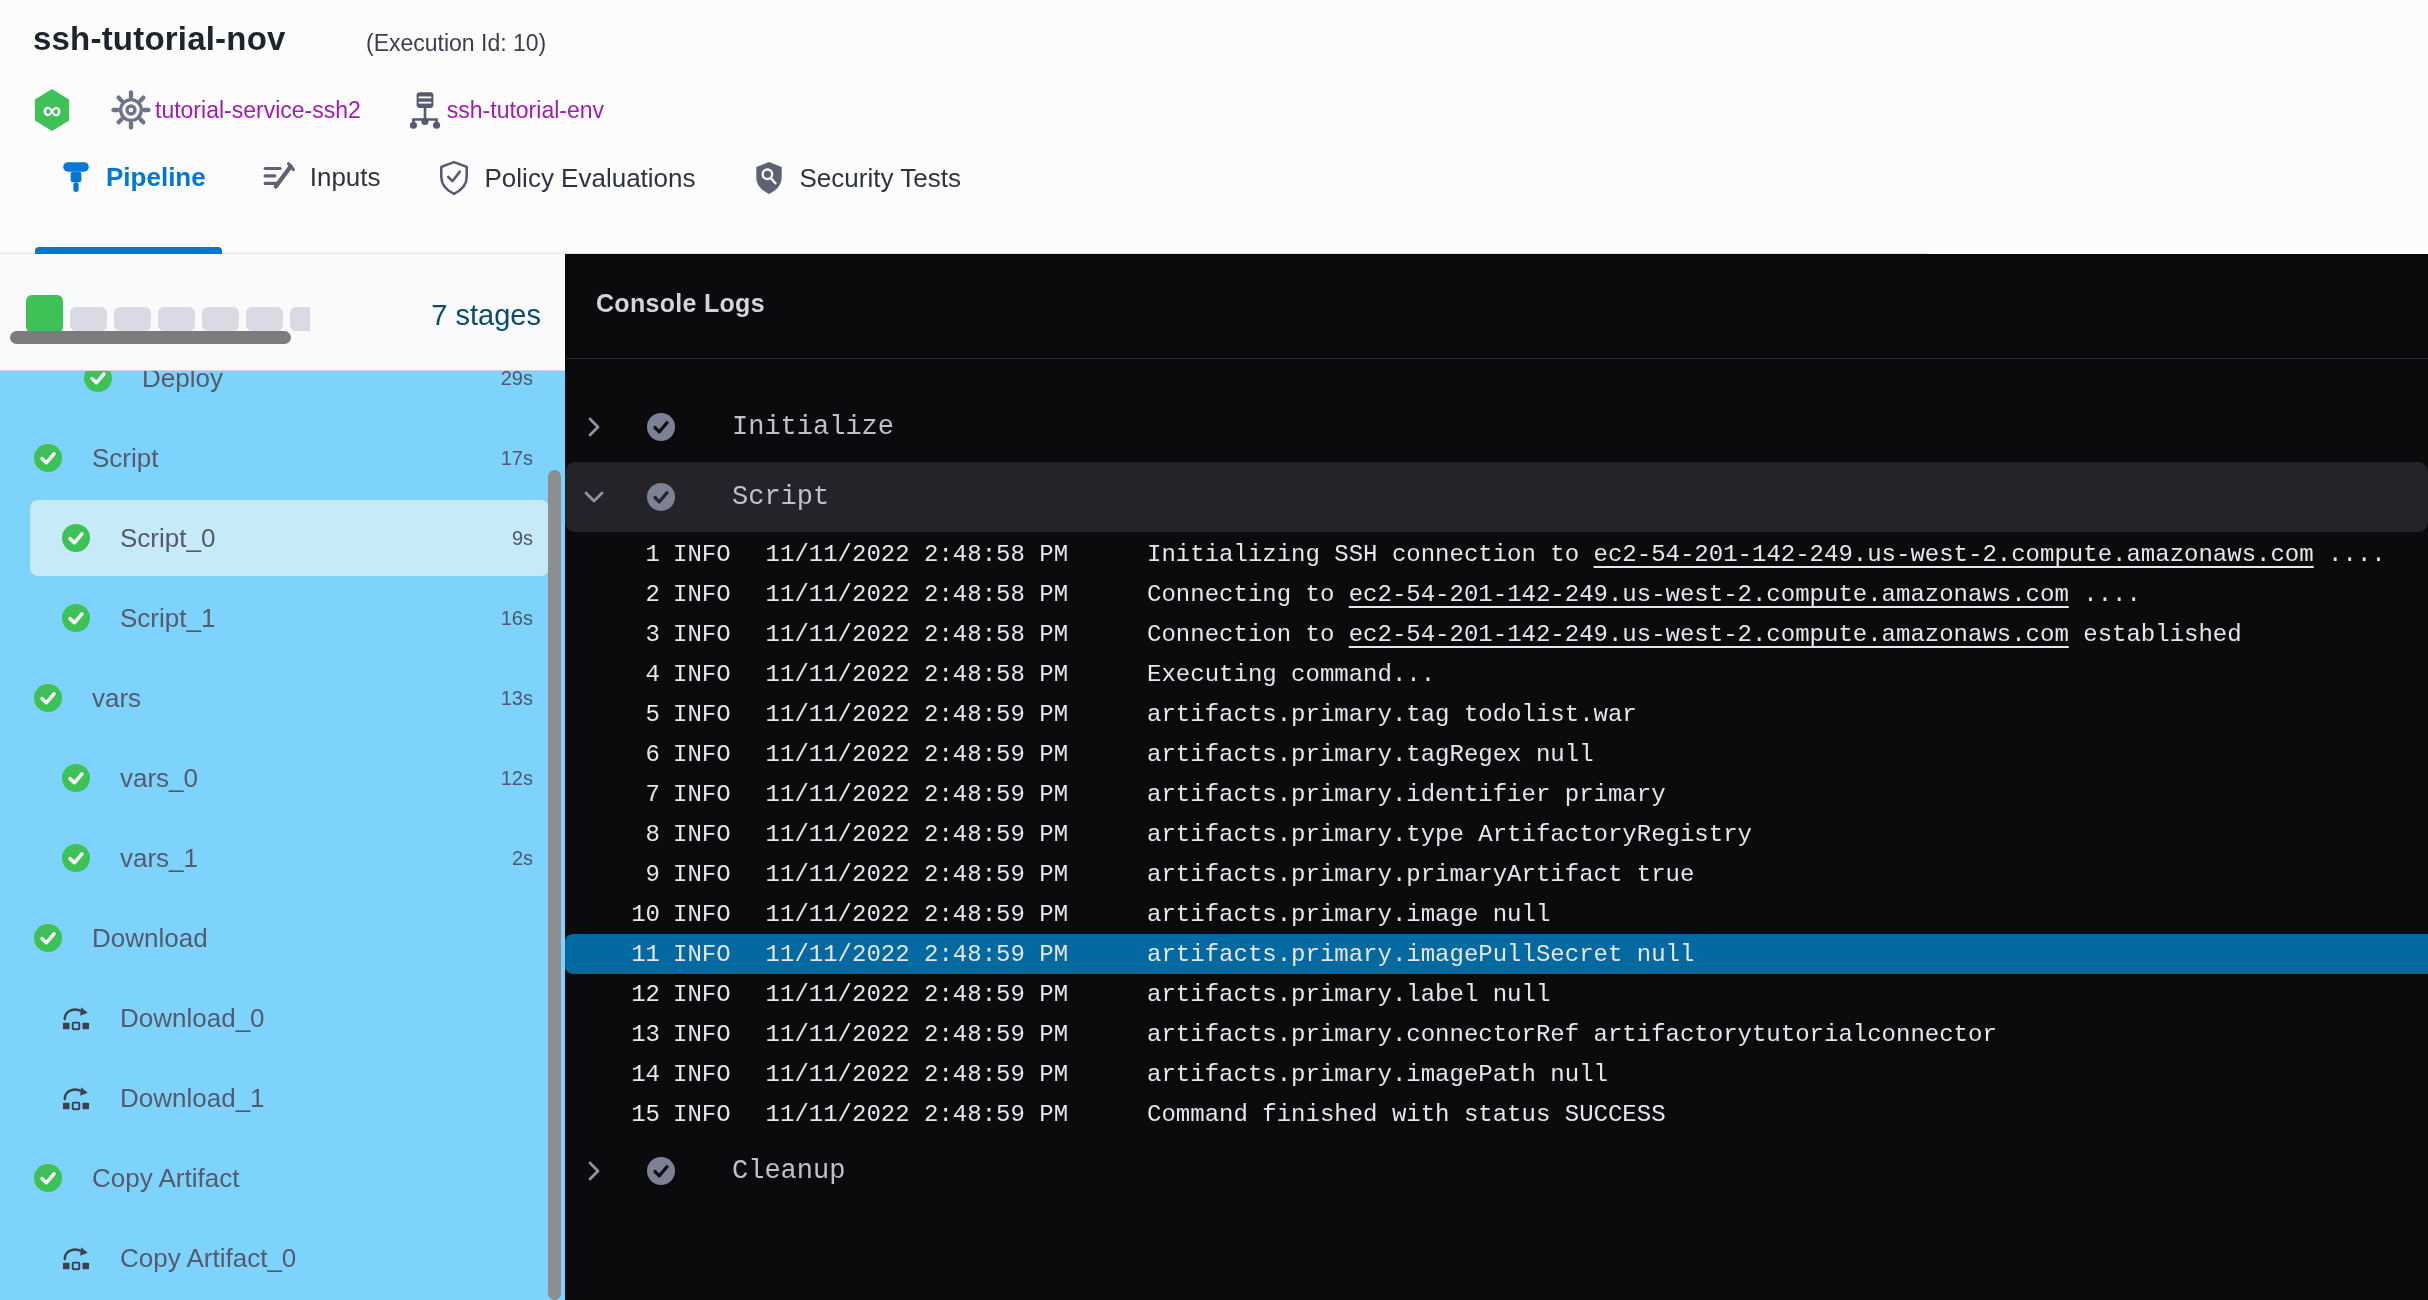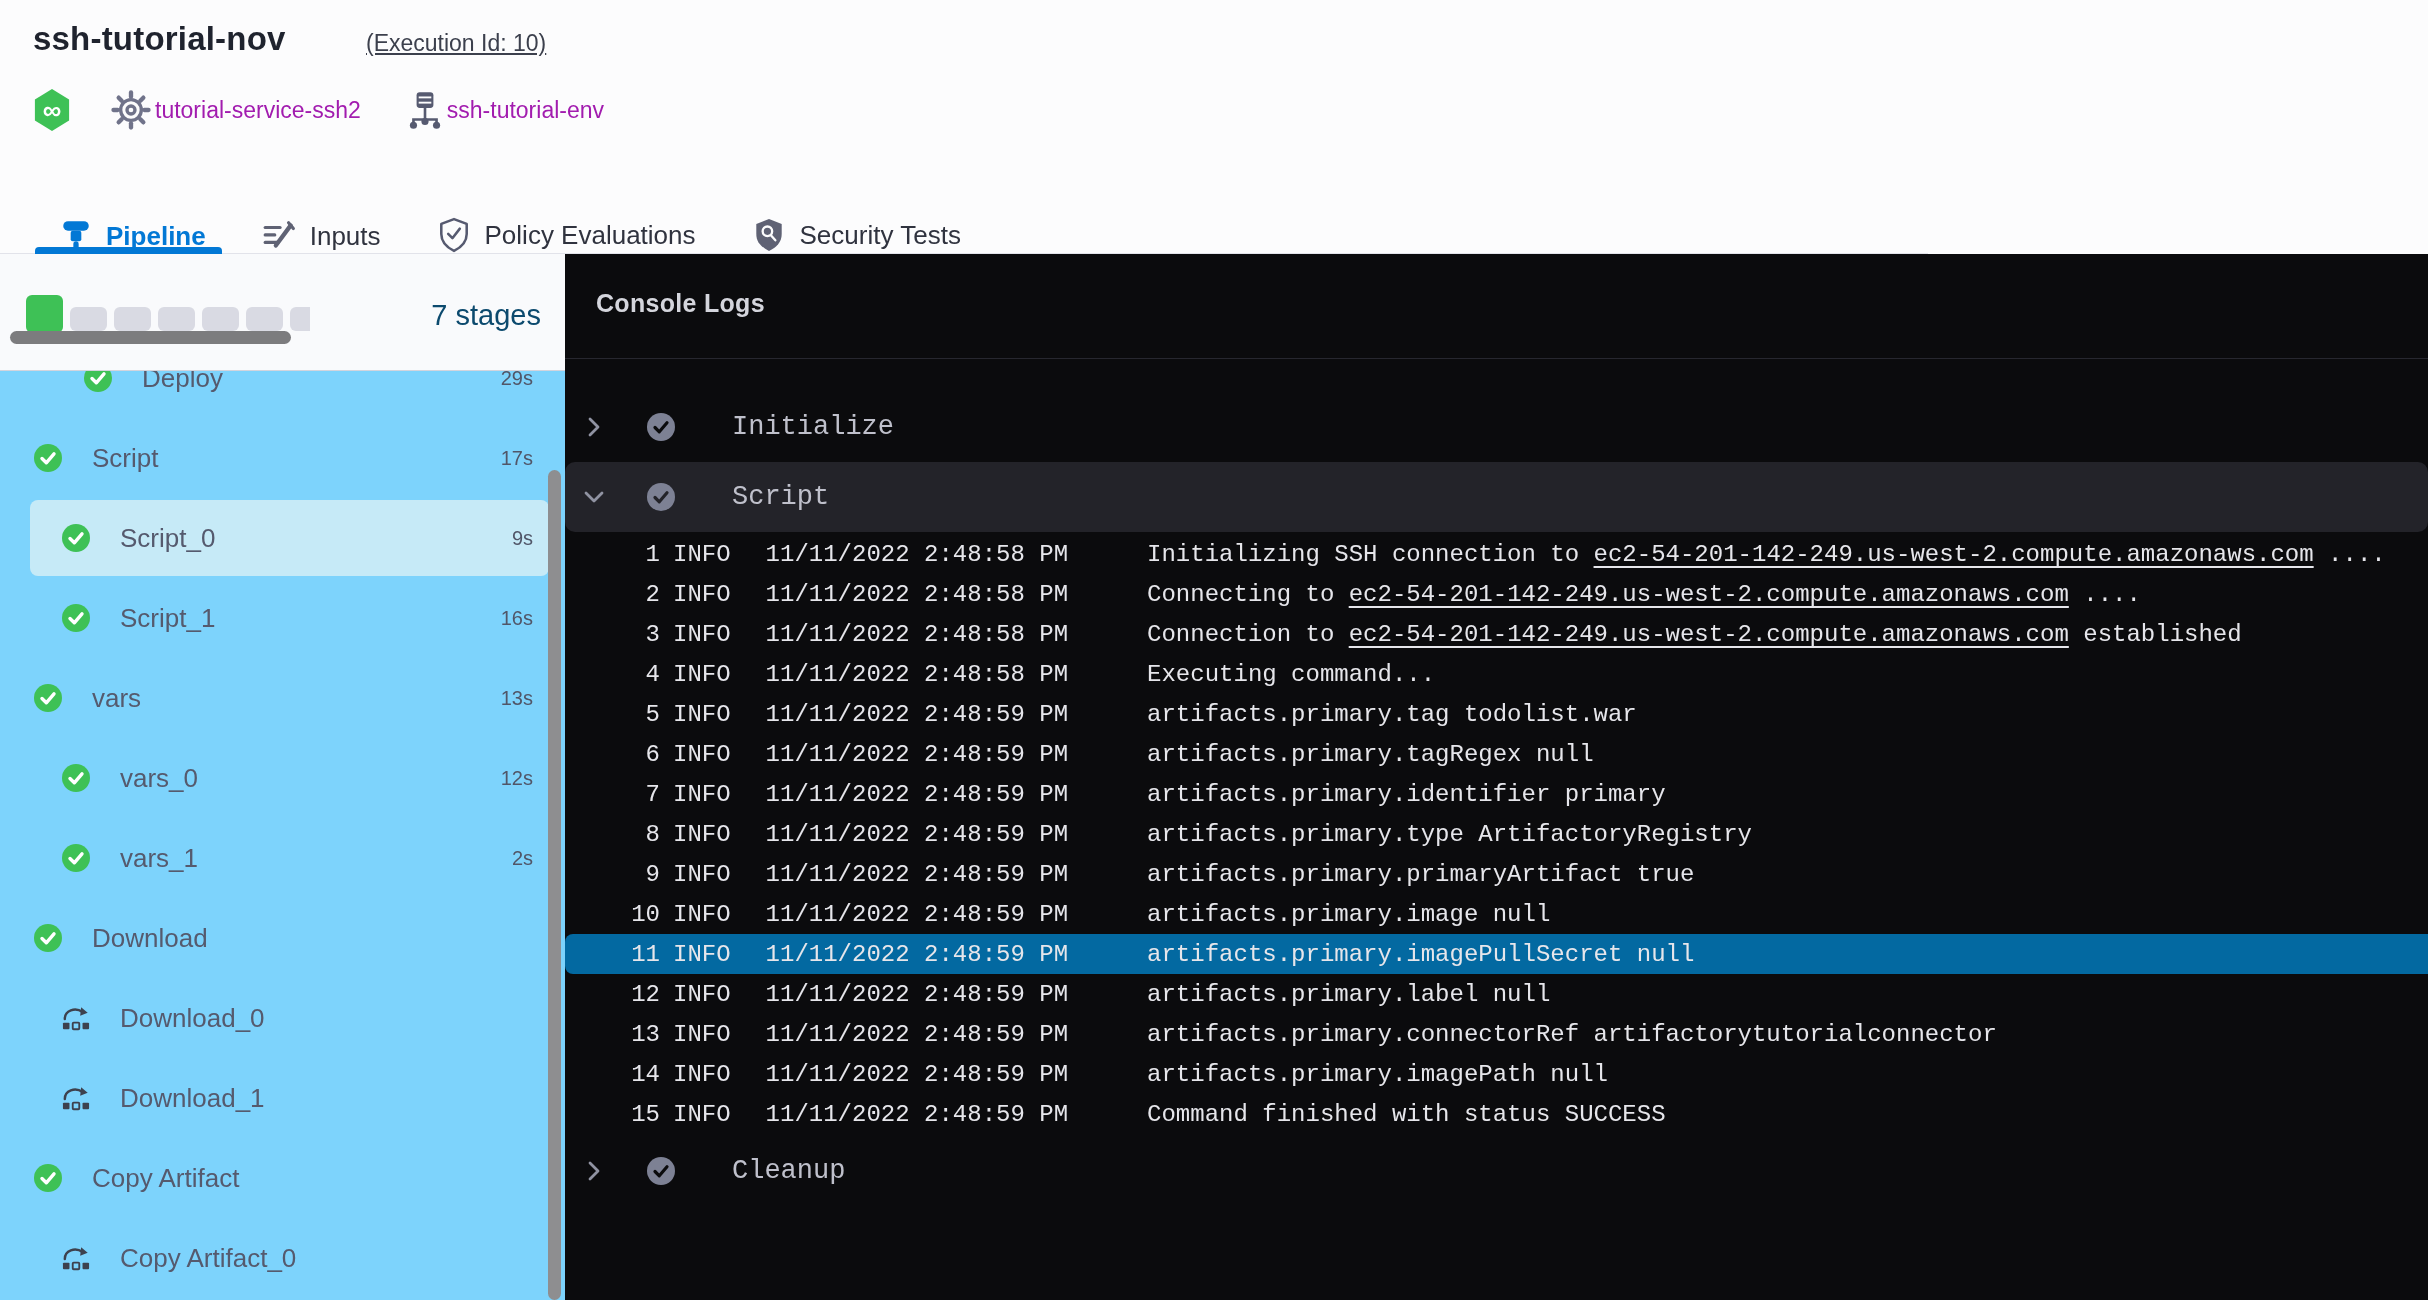--- a/index.html
+++ b/index.html
@@ -7,35 +7,35 @@
     width:2428px;height:1300px;position:relative;overflow:hidden;
     background:#fcfcfd;
     font-family:"Liberation Sans","DejaVu Sans",sans-serif;
     -webkit-font-smoothing:antialiased;
   }
   .abs{position:absolute;}
 
   
   #header{left:0;top:0;width:1928px;height:253px;background:#fcfcfd;border-bottom:1px solid #e2e3ea;}
   #page-title{left:33px;top:20px;font-size:33px;font-weight:700;color:#1f232e;letter-spacing:.2px;}
-  #exec-id{left:366px;top:30px;font-size:23px;color:#3c404d;text-decoration:underline;}
+  #exec-id{left:366px;top:30px;font-size:23px;color:#3c404d;}
   #entity-row{left:33px;top:88px;height:44px;display:flex;align-items:center;}
   .hexagon{
     width:38px;height:42px;background:#3ec156;color:#fff;
     clip-path:polygon(50% 0,95% 25%,95% 75%,50% 100%,5% 75%,5% 25%);
     display:flex;align-items:center;justify-content:center;
     font-size:26px;font-weight:700;line-height:1;
   }
   .ent-label{font-size:23px;color:#a21caf;margin-left:4px;text-align:right;}
   .ent-gap{width:46px;}
   .ico{display:inline-flex;align-items:center;justify-content:center;}
 
   
   #tabbar{left:0;top:160px;width:2428px;height:93px;}
-  #tabs{position:absolute;left:60px;top:0;height:93px;display:flex;align-items:flex-end;gap:56px;}
+  #tabs{position:absolute;left:60px;top:0;height:93px;display:flex;align-items:flex-start;gap:56px;}
   .tab{display:flex;align-items:center;gap:14px;cursor:pointer;}
   .tab .tlabel{font-size:26px;font-weight:500;color:#30333f;}
   .tab.active .tlabel{color:#0278d5;font-weight:700;}
   #tab-underline{left:35px;bottom:-1px;width:187px;height:7px;background:#0278d5;border-radius:4px 4px 0 0;}
 
   
   #sidebar{left:0;top:254px;width:565px;height:1046px;background:#f9fafc;}
   #progress-track{position:absolute;left:26px;top:41px;width:284px;height:40px;overflow:hidden;}
   .seg{position:absolute;width:37px;border-radius:6px;background:#d9dae3;top:12px;height:24px;}
   .seg.done{background:#3ec156;top:0;height:38px;}

